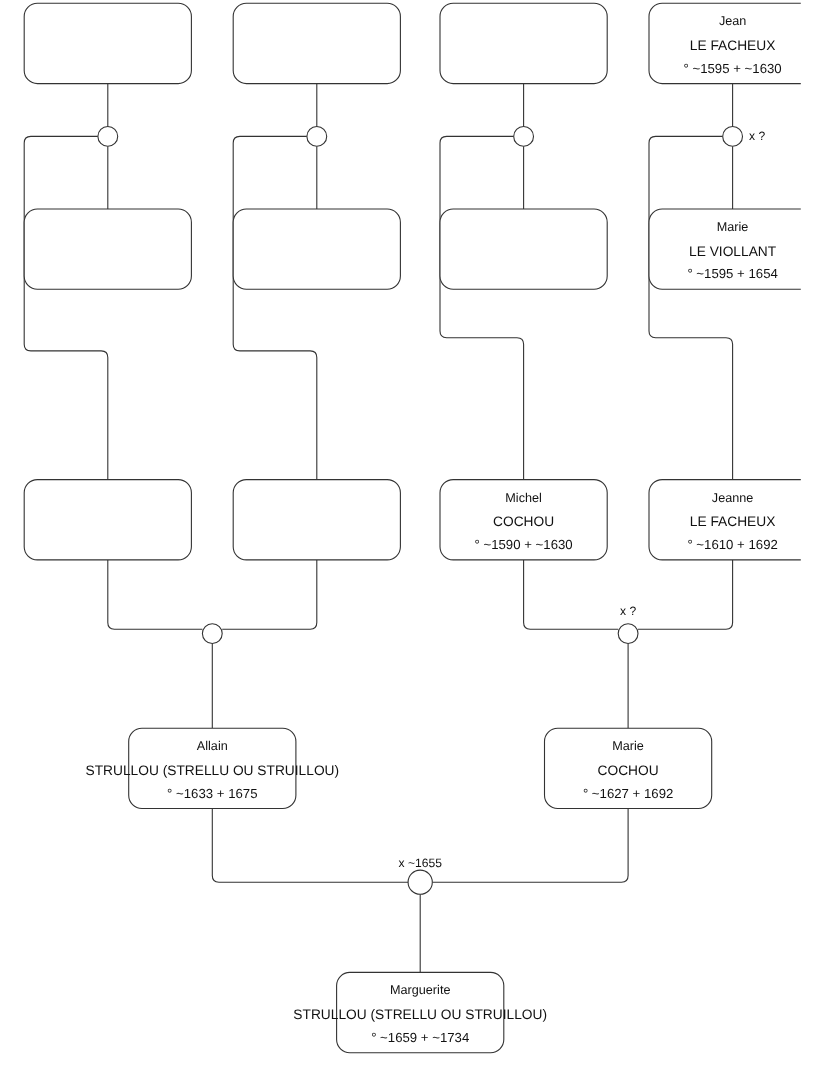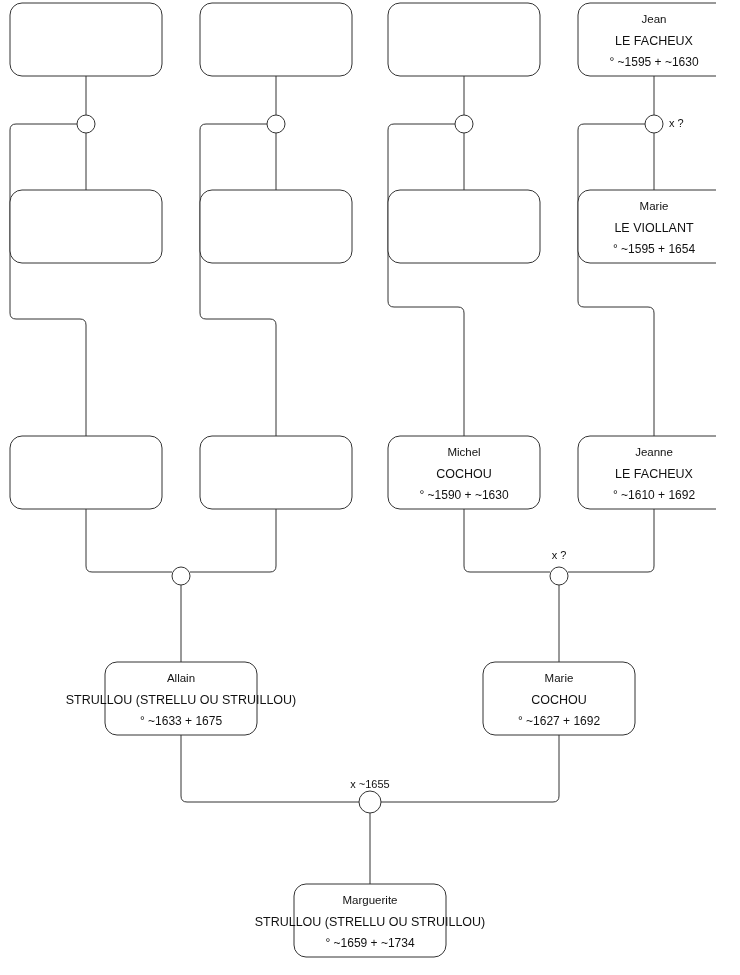--- a/index.html
+++ b/index.html
@@ -7,20 +7,21 @@
     padding: 0;
     background: #ffffff;
   }
   #chart-root {
     position: relative;
     width: 716px;
     height: 975px;
     background: #ffffff;
     font-family: "Liberation Sans", sans-serif;
     overflow: hidden;
+    margin-left: 12px;
   }
   svg.tree-canvas {
     position: absolute;
     left: 0;
     top: 0;
     width: 740px;
     height: 975px;
     display: block;
   }
   .person-box {

